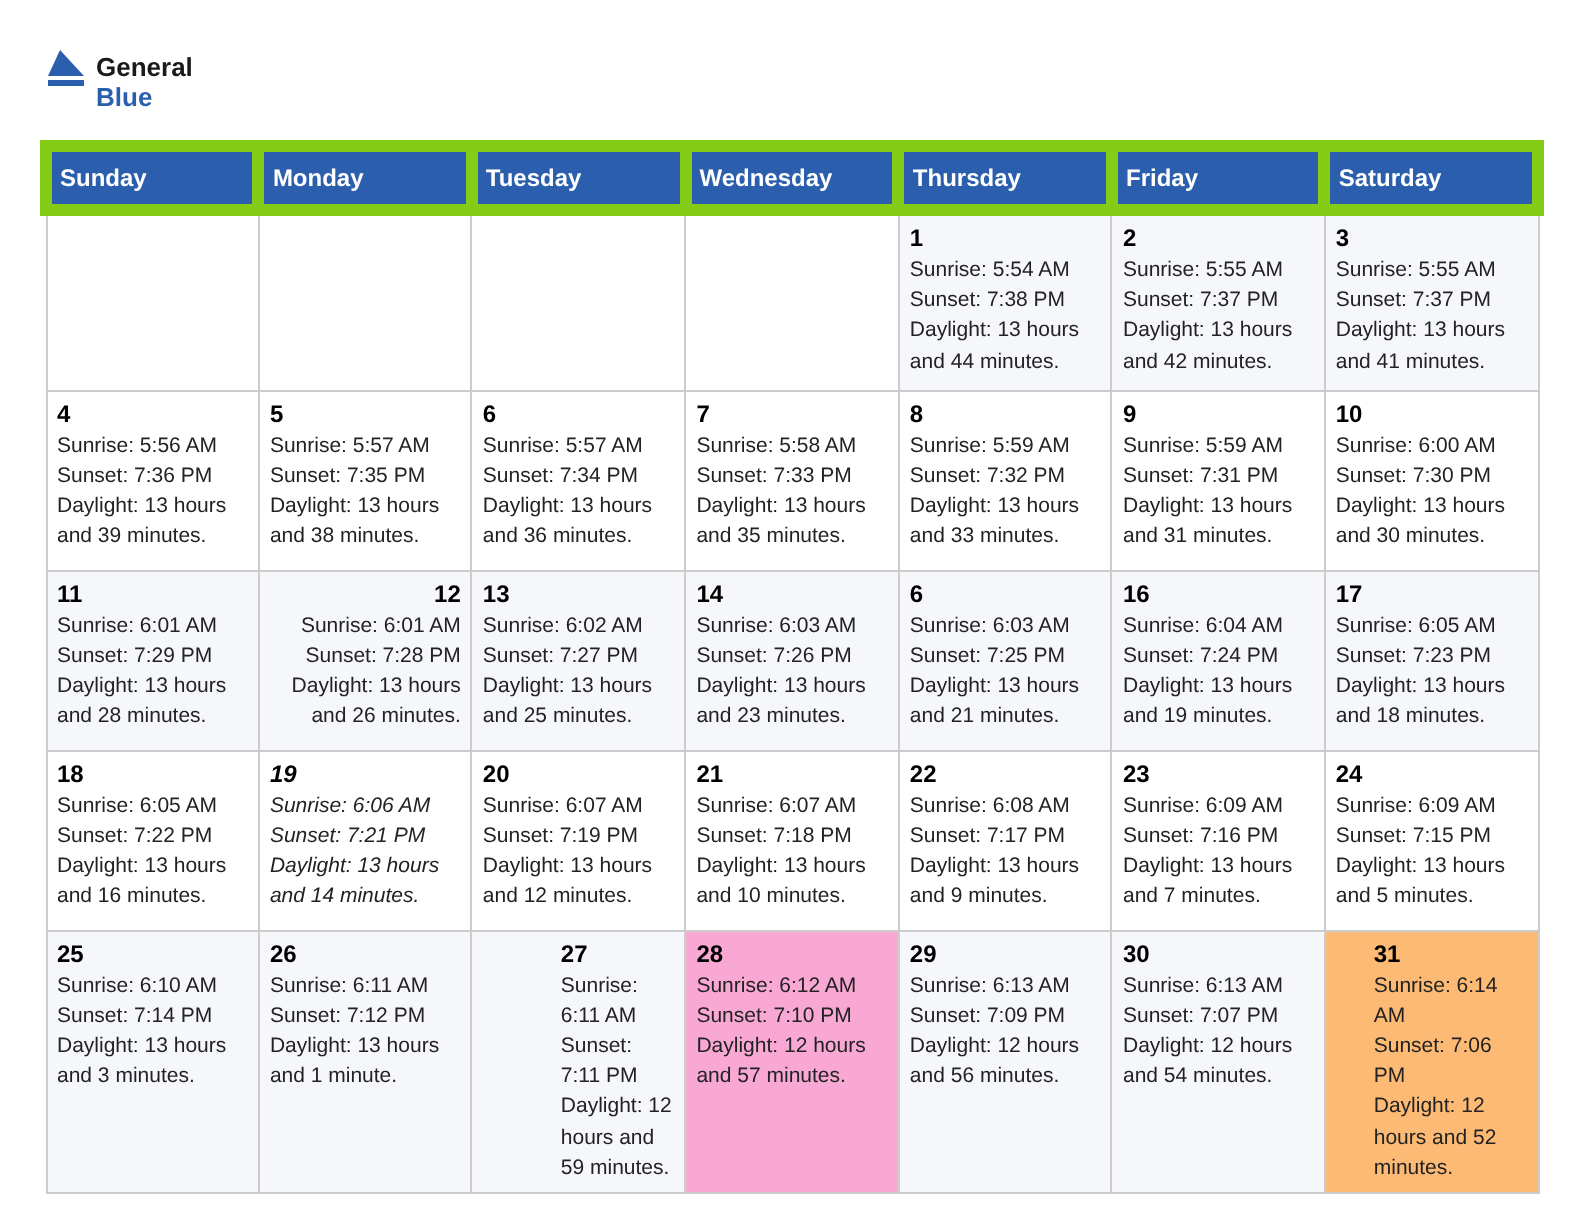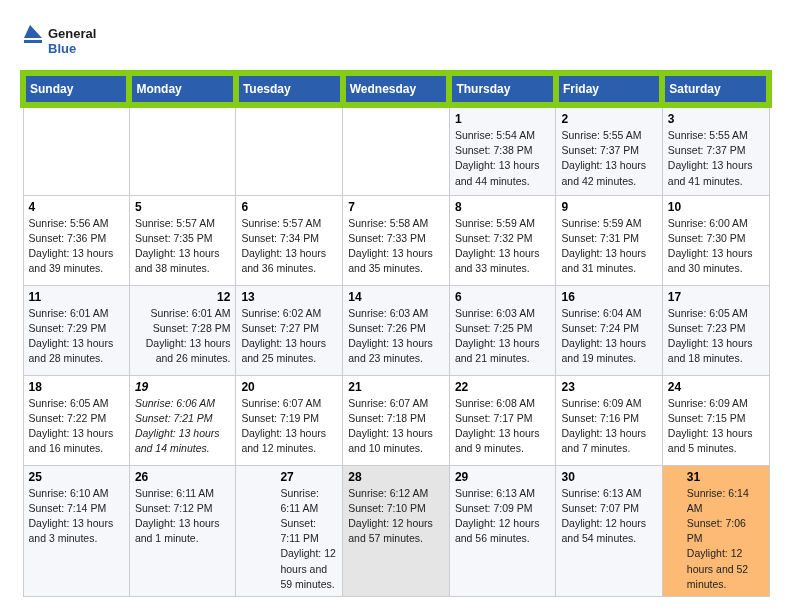--- a/index.html
+++ b/index.html
@@ -222,21 +222,21 @@
           <div class="day-info">Sunrise: 6:10 AM<br>Sunset: 7:14 PM<br>Daylight: 13 hours and 3 minutes.</div>
         </td>
         <td style="background: rgb(245, 247, 250);">
           <span class="day-num">26</span>
           <div class="day-info">Sunrise: 6:11 AM<br>Sunset: 7:12 PM<br>Daylight: 13 hours and 1 minute.</div>
         </td>
         <td style="background: rgb(245, 247, 250); padding-left: 44px;">
           <span class="day-num">27</span>
           <div class="day-info">Sunrise: 6:11 AM<br>Sunset: 7:11 PM<br>Daylight: 12 hours and 59 minutes.</div>
         </td>
-        <td style="background: #e5e5e5;">
+        <td style="background: #f9a8d4;">
           <span class="day-num">28</span>
           <div class="day-info">Sunrise: 6:12 AM<br>Sunset: 7:10 PM<br>Daylight: 12 hours and 57 minutes.</div>
         </td>
         <td style="background: rgb(245, 247, 250);">
           <span class="day-num">29</span>
           <div class="day-info">Sunrise: 6:13 AM<br>Sunset: 7:09 PM<br>Daylight: 12 hours and 56 minutes.</div>
         </td>
         <td style="background: rgb(245, 247, 250);">
           <span class="day-num">30</span>
           <div class="day-info">Sunrise: 6:13 AM<br>Sunset: 7:07 PM<br>Daylight: 12 hours and 54 minutes.</div>

